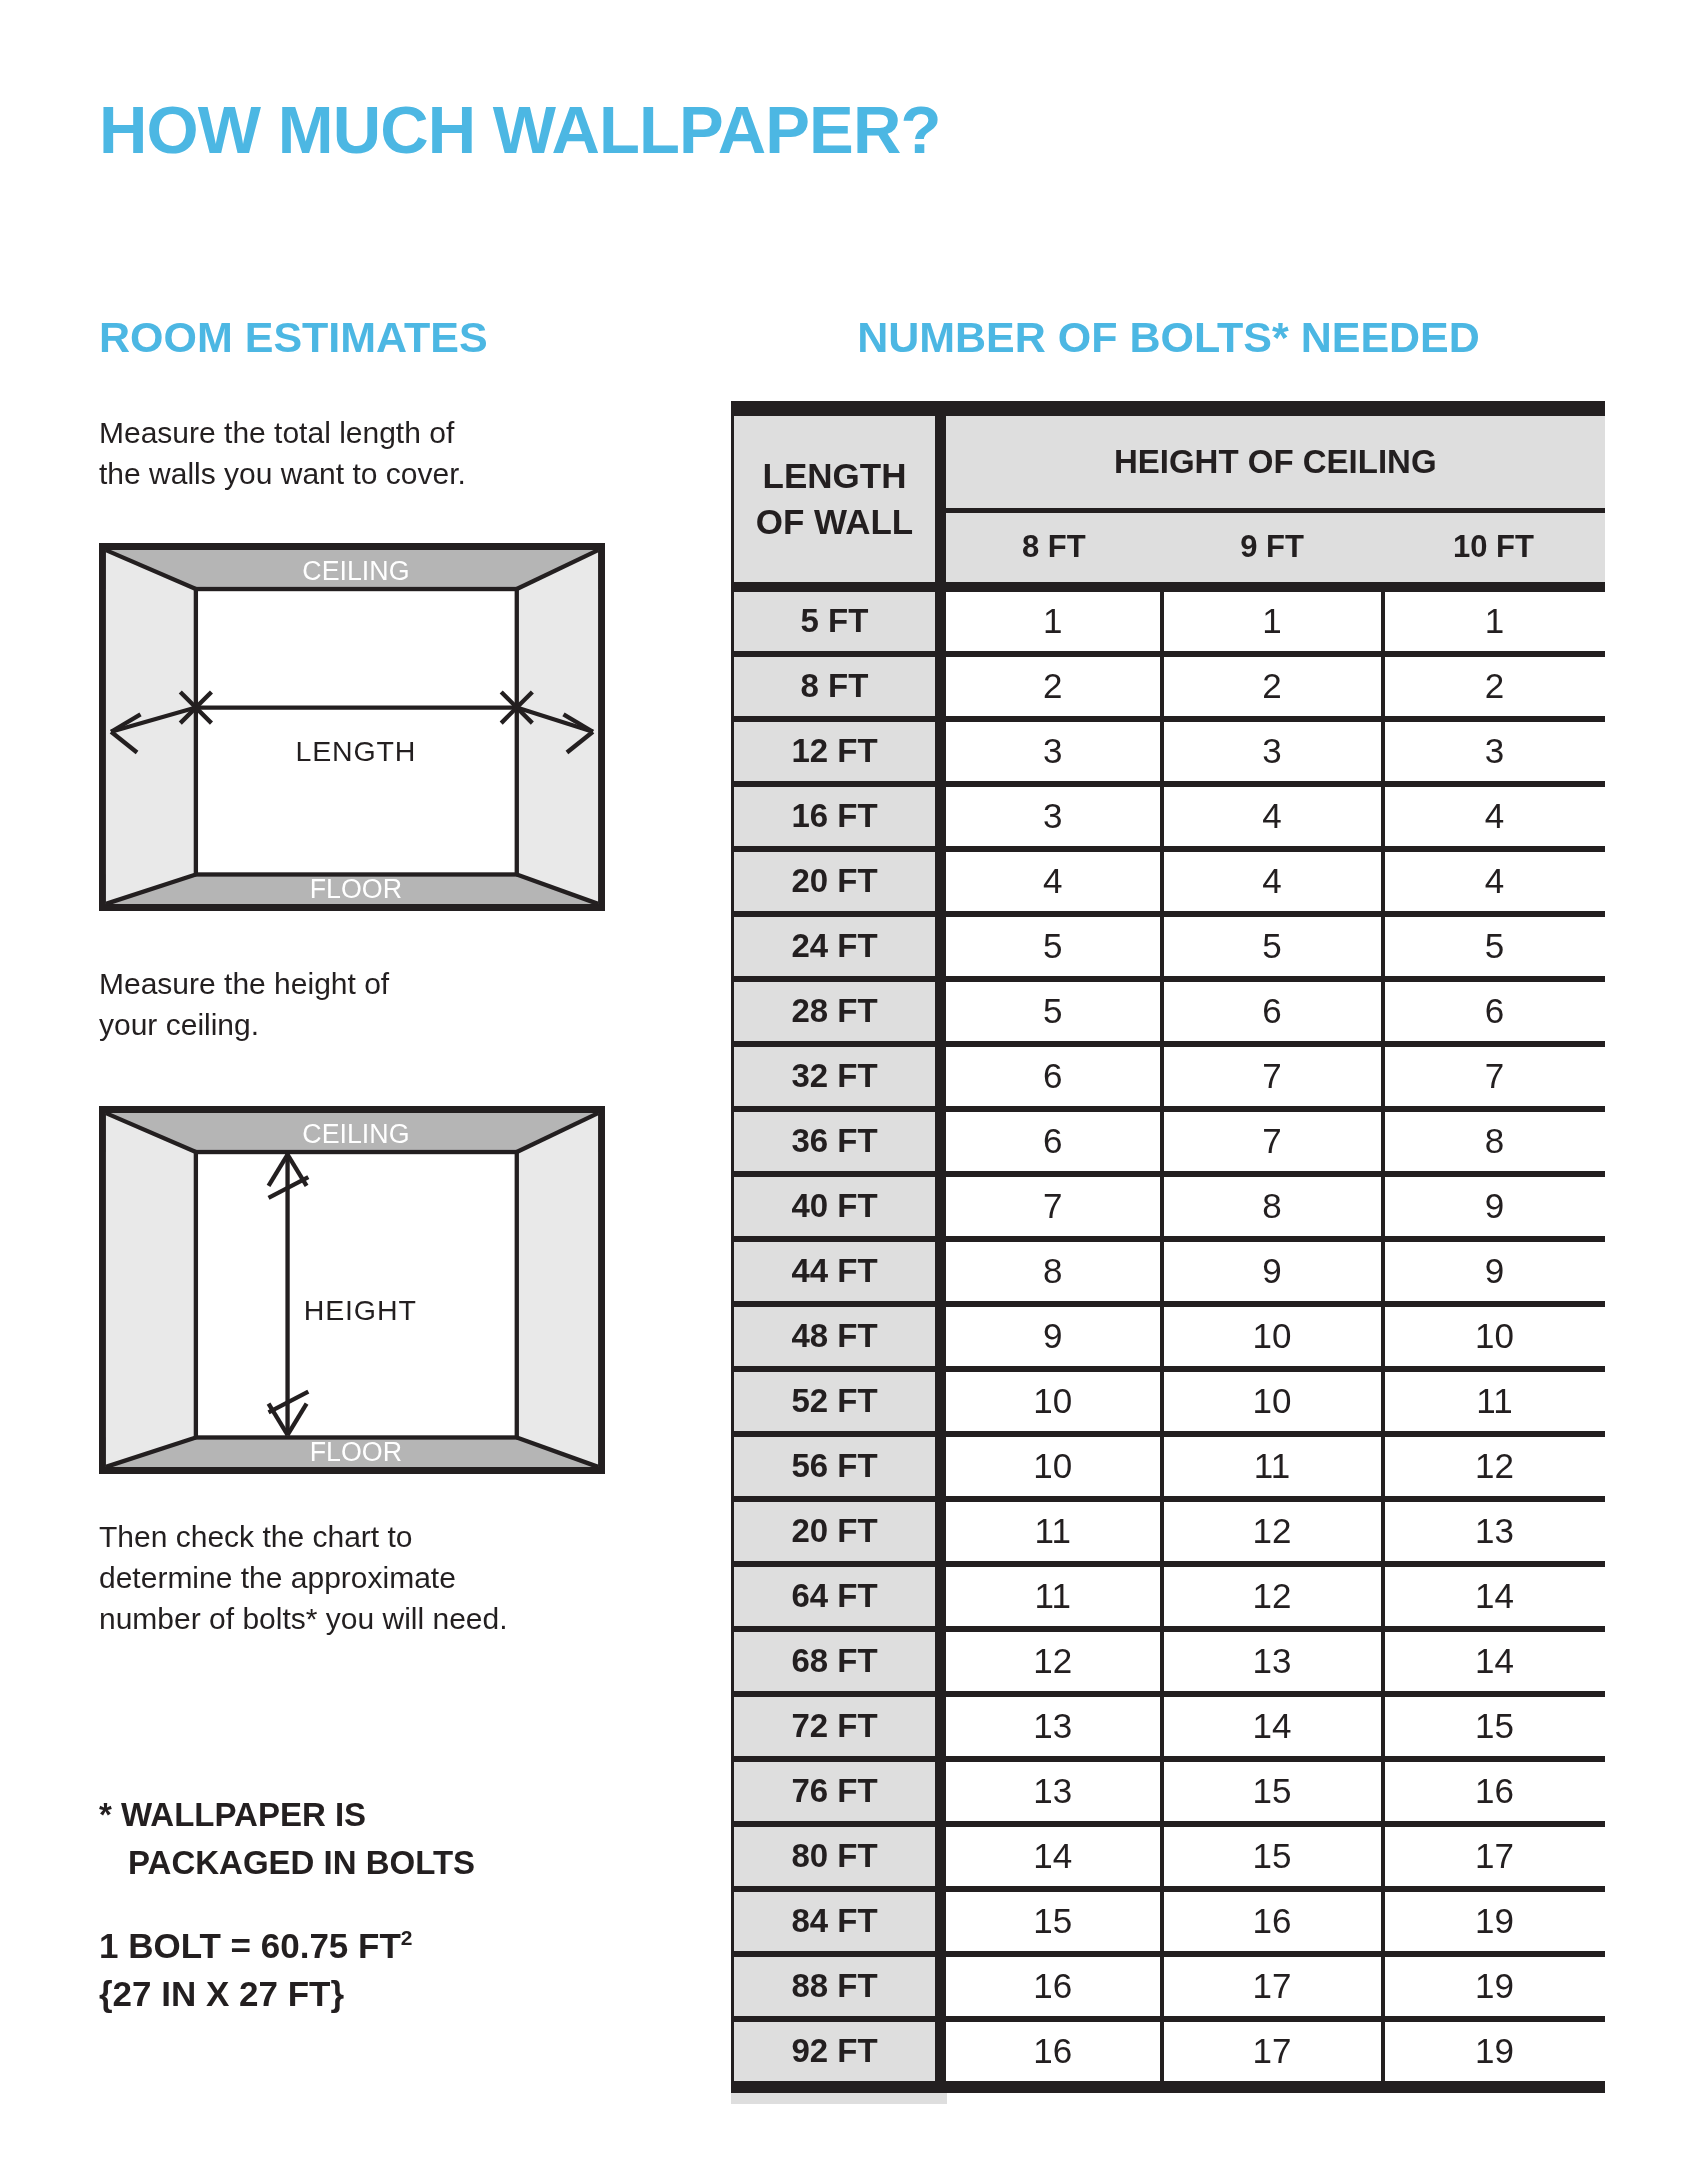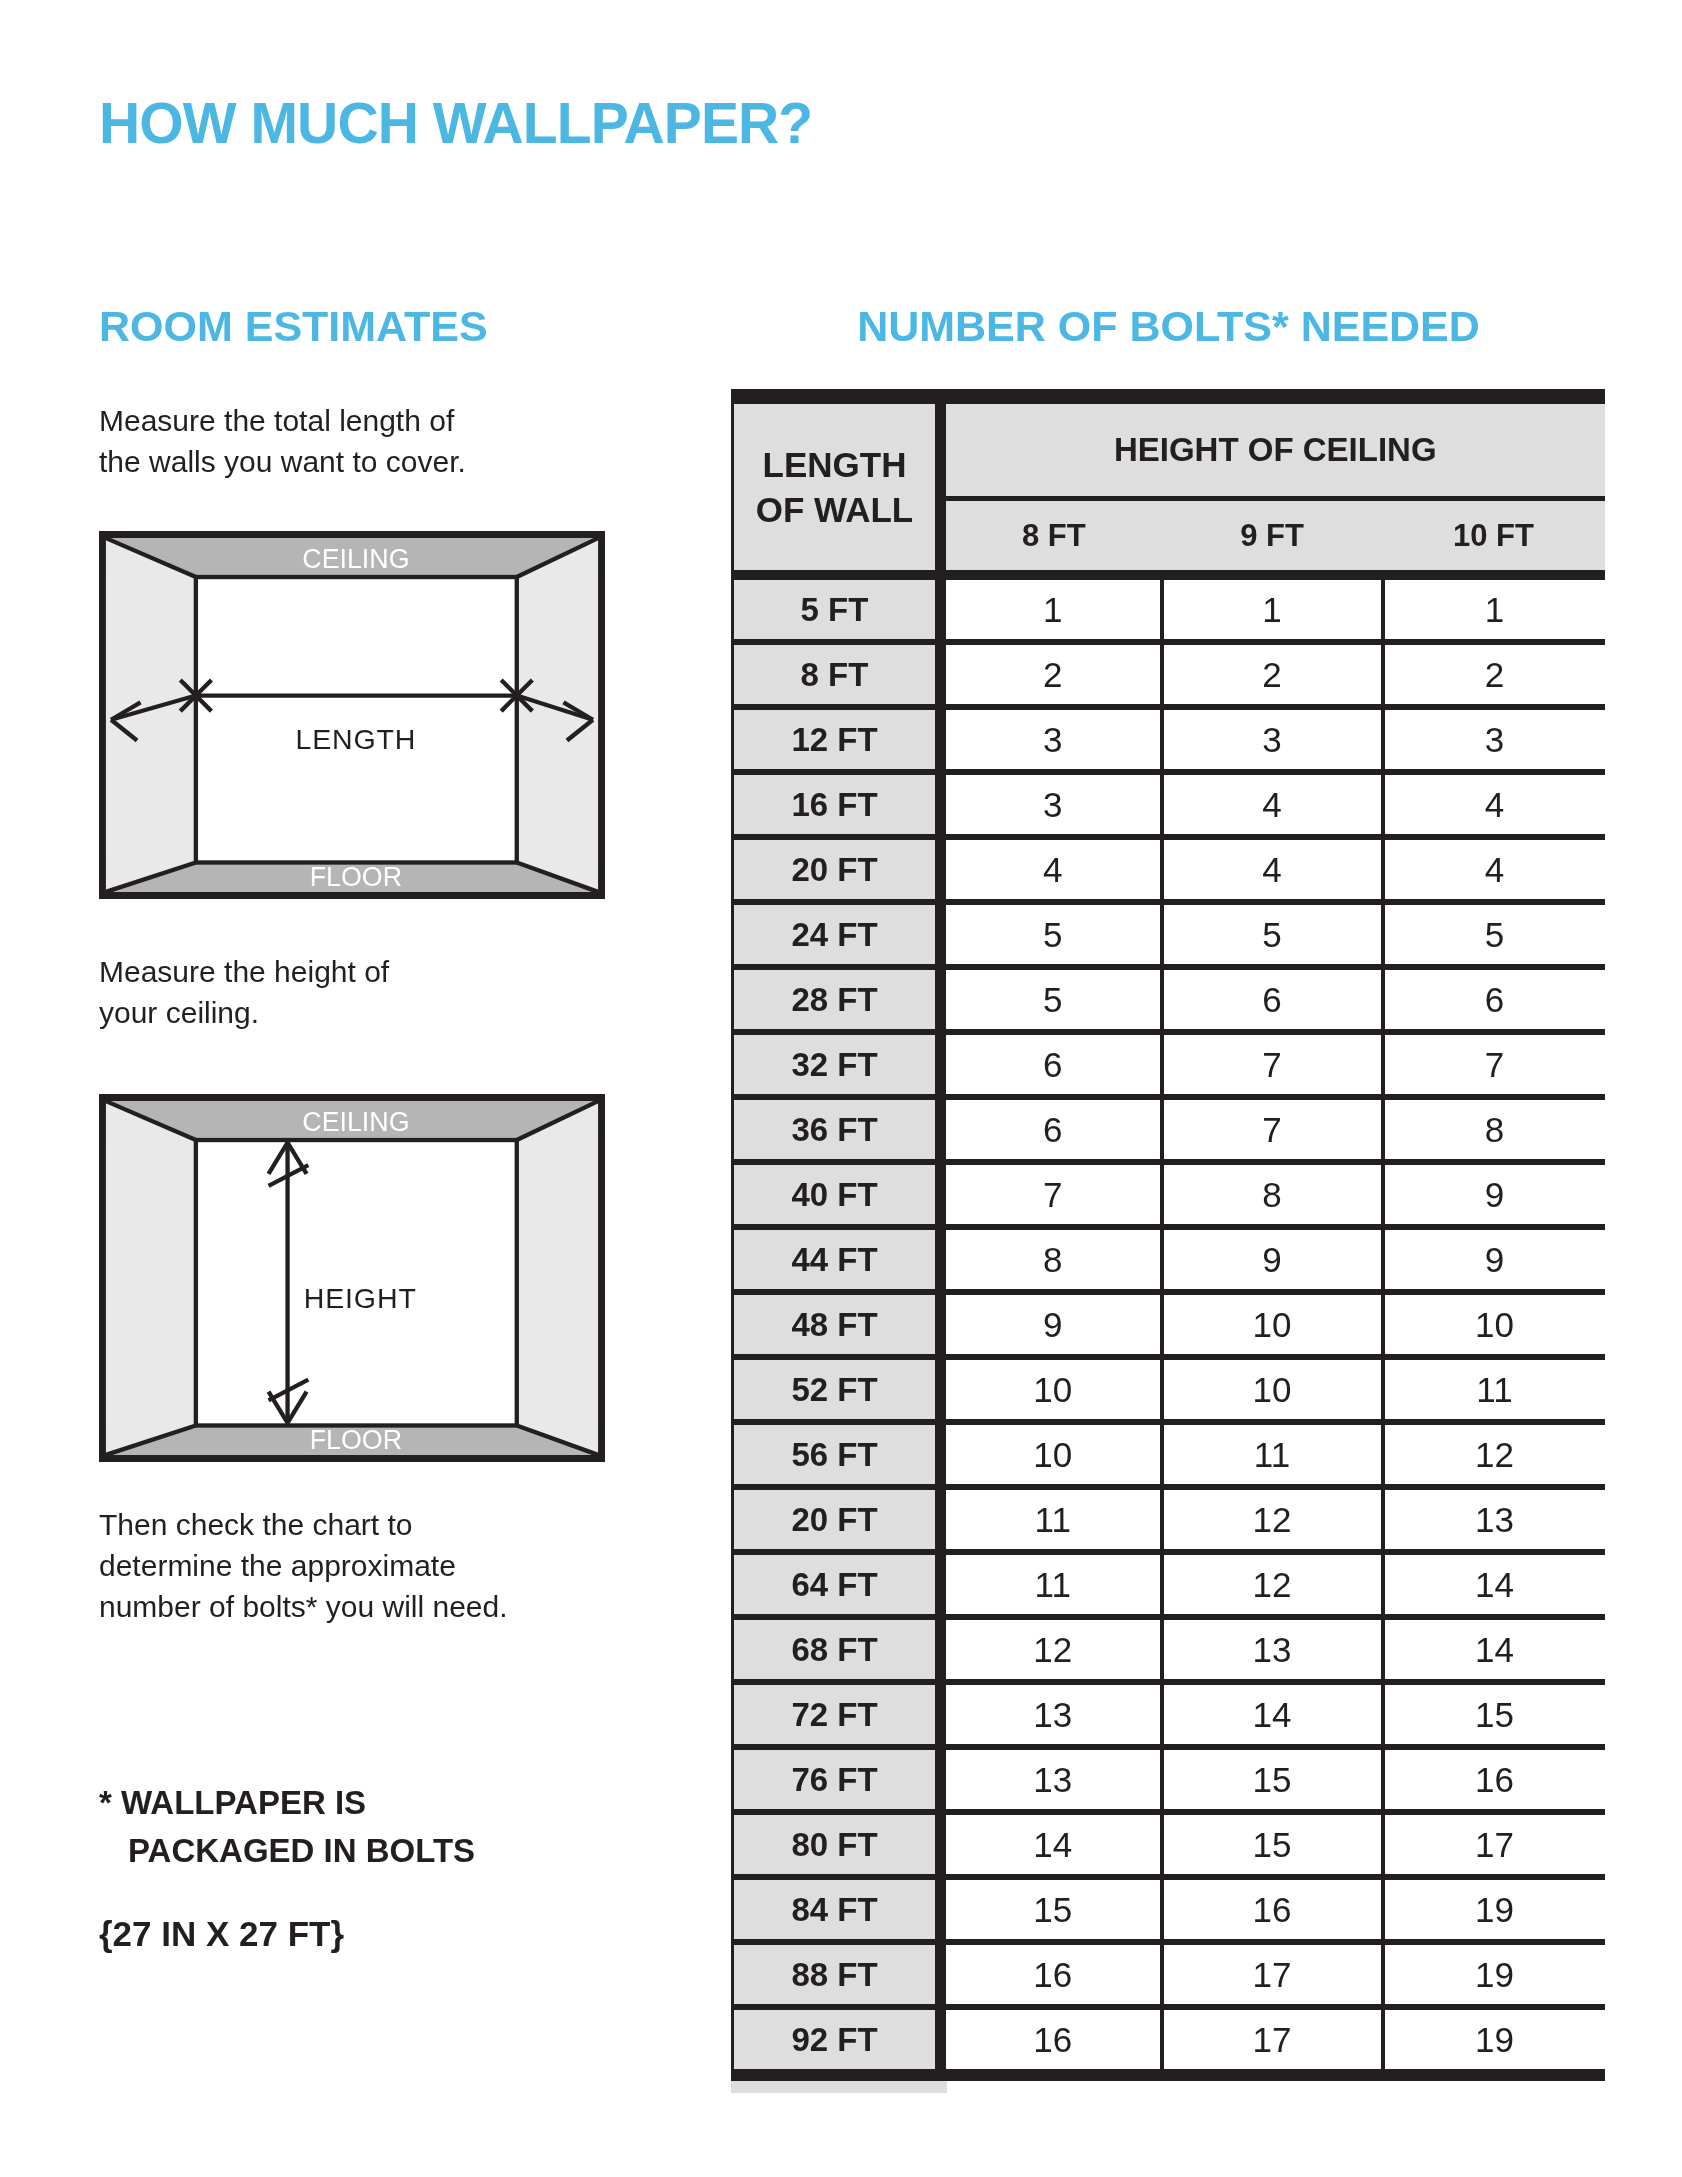--- a/index.html
+++ b/index.html
@@ -8,21 +8,21 @@
     width:1683px;
     height:2177px;
     background:#fff;
     font-family:"Liberation Sans", sans-serif;
     color:var(--ink,#231f20);
     overflow:hidden;
   }
   h1.page-title{
     margin:0;
     padding:92px 0 0 99px;
-    font-size:57px;
+    font-size:67px;
     line-height:1.12;
     font-weight:bold;
     letter-spacing:-0.9px;
     color:var(--accent,#4cb7e3);
   }
   .columns{
     display:flex;
     align-items:flex-start;
     padding-left:99px;
     margin-top:145px;
@@ -211,20 +211,21 @@
         <span>determine the approximate</span><br>
         <span>number of bolts* you will need.</span>
       </p>
 
       <div class="footnote">
         <div>* WALLPAPER IS</div>
         <div class="indent">PACKAGED IN BOLTS</div>
       </div>
 
       <div class="bolt-info">
+        <div><span>1 BOLT = 60.75 FT</span><sup>2</sup></div>
         <div>{27 IN X 27 FT}</div>
       </div>
 
     </div>
 
     <div class="right-col">
 
       <h2 class="section-heading table-title">NUMBER OF BOLTS* NEEDED</h2>
 
       <table class="bolts">

